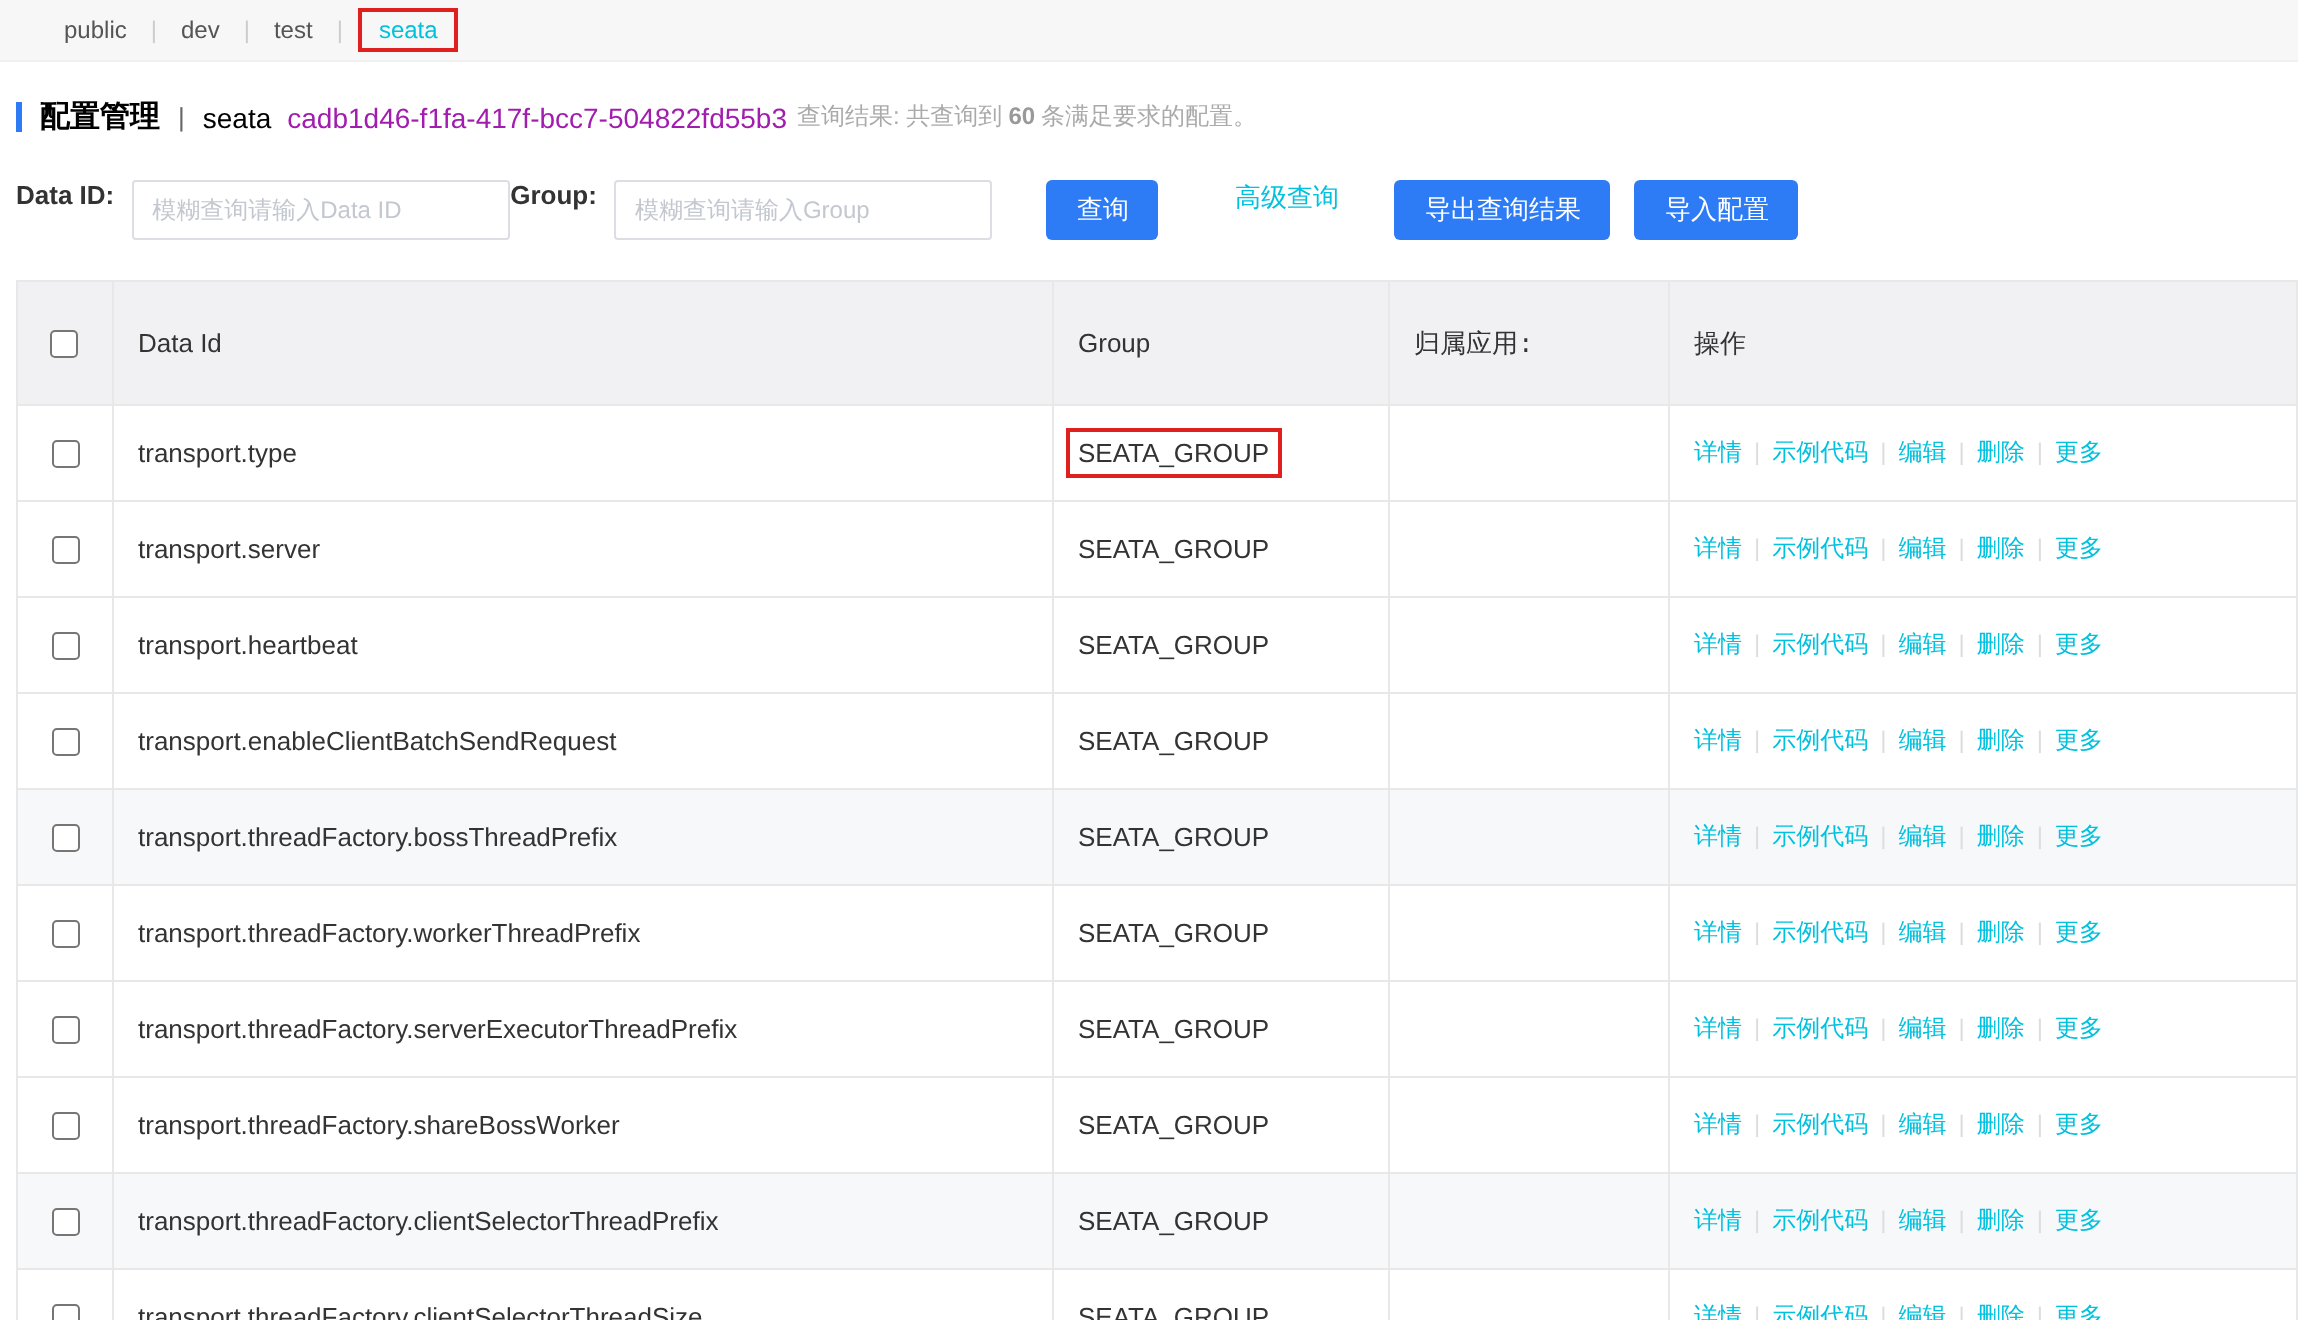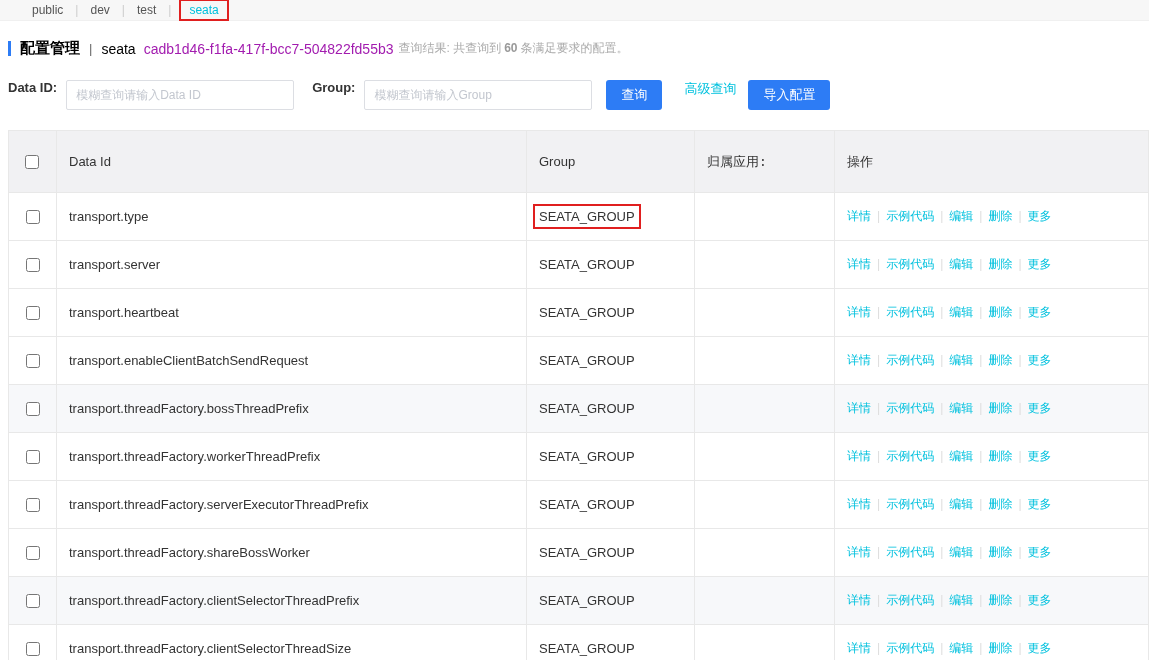--- a/index.html
+++ b/index.html
@@ -6,21 +6,21 @@
   html, body { margin: 0; padding: 0; }
   body {
     width: 1149px; height: 660px; overflow: hidden;
     background: #fff; color: #333;
     font-family: "Liberation Sans", "DejaVu Sans", sans-serif;
     font-size: 13px;
   }
 
   
   .topbar {
-    height: 21px; background: #f7f7f7; border-bottom: 1px solid #f0f0f0;
+    height: 31px; background: #f7f7f7; border-bottom: 1px solid #f0f0f0;
     display: flex; align-items: center; padding-left: 22px; font-size: 12px; color: #555;
   }
   .tab { padding: 2px 4px; margin: 0 6px; cursor: pointer; color: #555; }
   .tab.active { color: var(--accent); }
   .tab.annotated { border: 2px solid var(--annotation); padding: 2px 8px; }
   .tab-sep { color: #ccc; margin: 0 2px; }
 
   
   .title-row { display: flex; align-items: center; margin: 18px 0 0 8px; }
   .accent-bar { width: 3px; height: 15px; background: var(--primary); margin-right: 9px; }
@@ -28,33 +28,33 @@
   .title-sep { margin: 0 9px; color: #666; }
   .ns-name { font-size: 14px; color: #000; margin-right: 8px; }
   .ns-id { font-size: 14px; color: #a21caf; }
   .result-text { margin-left: 5px; color: #aaa; font-size: 12px; }
   .result-text b { color: #999; margin: 0 3px; }
 
   
   .query-row { display: flex; align-items: flex-start; margin: 22px 0 0 8px; }
   .q-label { font-weight: bold; font-size: 13px; color: #333; margin-right: 9px; white-space: nowrap; }
   .q-input {
-    width: 228px; height: 30px; border: 1px solid #dcdee3; border-radius: 2px;
+    width: 189px; height: 30px; border: 1px solid #dcdee3; border-radius: 2px;
     padding: 0 9px; font-size: 12px; color: #333; outline: none;
     font-family: "Liberation Sans", "DejaVu Sans", sans-serif;
   }
   .q-input::placeholder { color: #c3c7cf; }
-  .gap-sm { margin-left: 18px; }
+  .gap-sm { }
   .btn {
     height: 30px; border: none; border-radius: 3px; background: var(--primary);
     color: #fff; font-size: 13px; padding: 0 15px; cursor: pointer;
     font-family: "Liberation Sans", "DejaVu Sans", sans-serif;
   }
-  .btn-search { margin-left: 14px; }
-  .link-advanced { margin-left: 22px; color: var(--accent); font-size: 13px; text-decoration: none; cursor: pointer; }
+  .btn-search { margin-left: 27px; }
+  .link-advanced { margin-left: 38px; color: var(--accent); font-size: 13px; text-decoration: none; cursor: pointer; }
   .btn-export { margin-left: 28px; }
   .btn-import { margin-left: 12px; }
 
   
   .cfg-table {
     width: 1141px; margin: 20px 0 0 8px;
     border-collapse: collapse; table-layout: fixed;
   }
   .cfg-table th, .cfg-table td {
     border: 1px solid #e8e8e8; padding: 0 12px; font-size: 13px; color: #333;
@@ -97,20 +97,21 @@
   </span>
 </div>
 
 <div class="query-row">
   <span class="q-label">Data ID:</span>
   <input class="q-input" type="text" placeholder="模糊查询请输入Data ID" style="">
   <span class="q-label gap-sm">Group:</span>
   <input class="q-input" type="text" placeholder="模糊查询请输入Group" style="">
   <button class="btn btn-search">查询</button>
   <a class="link-advanced">高级查询</a>
+  <button class="btn btn-export">导出查询结果</button>
   <button class="btn btn-import">导入配置</button>
 </div>
 
 <table class="cfg-table">
   <thead>
     <tr>
       <th class="col-check"><input type="checkbox" style=""></th>
       <th class="col-dataid">Data Id</th>
       <th class="col-group">Group</th>
       <th class="col-app">归属应用:</th>

